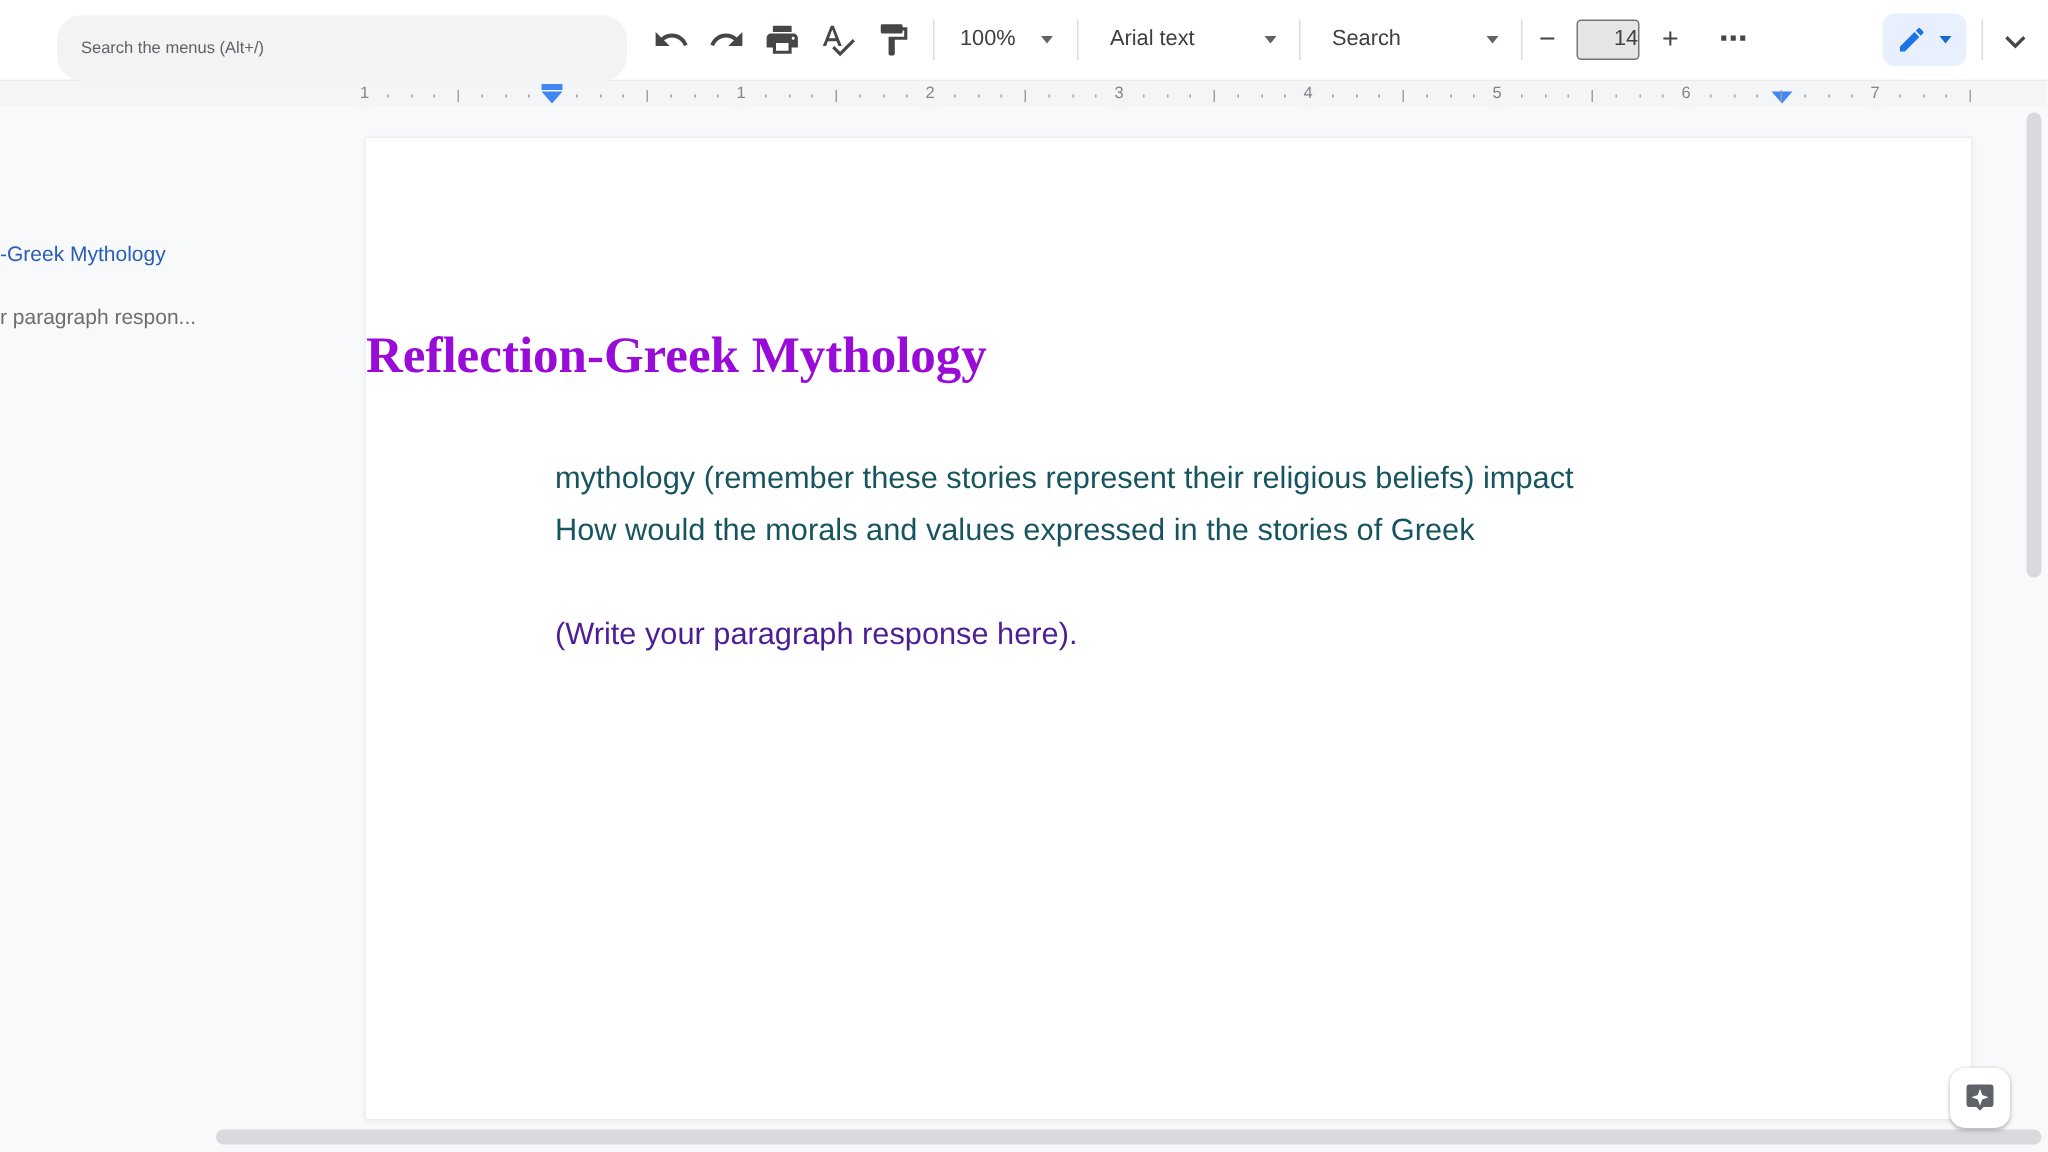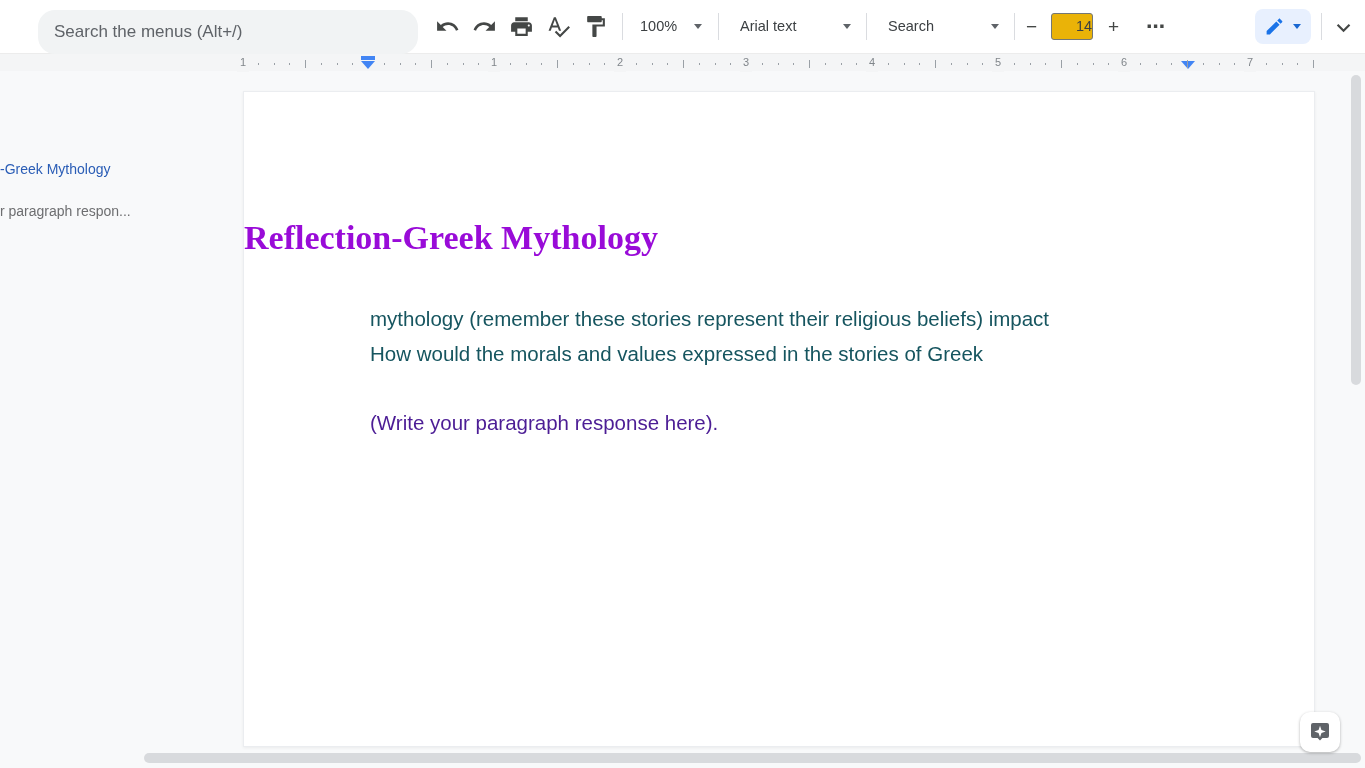--- a/index.html
+++ b/index.html
@@ -6,30 +6,30 @@
   html,body { margin:0; padding:0; }
   body {
     width:1365px; height:768px; overflow:hidden; position:relative;
     background:#f8f9fa; font-family:"Liberation Sans","DejaVu Sans",sans-serif;
   }
   
   .toolbar { position:absolute; left:0; top:0; width:1365px; height:53px; background:#ffffff; z-index:5; }
   .search-input {
     position:absolute; left:38px; top:10px; width:380px; height:44px;
     border:none; outline:none; border-radius:17px; background:#f1f3f4;
-    padding:4px 16px; font-size:17px; color:#5f6368;
+    padding:4px 16px; font-size:11px; color:#5f6368;
     font-family:"Liberation Sans","DejaVu Sans",sans-serif;
   }
   .search-input::placeholder { color:#5f6368; opacity:1; }
   .tb-icon { position:absolute; top:14px; width:25px; height:25px; cursor:pointer; }
   .tb-icon svg { width:25px; height:25px; fill:#444746; }
   .tb-divider { position:absolute; top:13px; width:1px; height:27px; background:#dadce0; }
   .tb-text { position:absolute; top:0; height:53px; line-height:53px; font-size:14.5px; color:#3c4043; white-space:nowrap; cursor:pointer;text-align:center; }
   .caret { position:absolute; top:24px; width:0; height:0; border-left:4.5px solid transparent; border-right:4.5px solid transparent; border-top:5px solid #5f6368; cursor:pointer; }
-  .size-box { position:absolute; left:1051px; top:13px; width:42px; height:27px; border:1px solid #747775; border-radius:3px; text-align:center; line-height:25px; font-size:14.5px; color:#3c4043; background:#eab308;padding-left:24px; }
+  .size-box { position:absolute; left:1051px; top:13px; width:42px; height:27px; border:1px solid #747775; border-radius:3px; text-align:center; line-height:25px; font-size:14.5px; color:#3c4043; background:#e5e5e5;padding-left:24px; }
   .glyph-btn { position:absolute; top:0; height:53px; line-height:53px; font-size:19px; color:#444746; cursor:pointer; }
   .edit-btn { position:absolute; left:1255px; top:9px; width:56px; height:35px; background:#e8f0fe; border-radius:8px; cursor:pointer; }
   .edit-btn svg { position:absolute; left:9px; top:7px; width:21px; height:21px; fill:#1a73e8; }
   .edit-caret { position:absolute; left:38px; top:15px; border-left:4.5px solid transparent; border-right:4.5px solid transparent; border-top:5px solid #1967d2; width:0; height:0; }
   .hide-menus { position:absolute; left:1330px; top:14px; width:26px; height:26px; cursor:pointer; }
   .hide-menus svg { width:26px; height:26px; stroke:#444746; fill:none; stroke-width:2; }
   
   .ruler { position:absolute; left:0; top:53px; width:1365px; height:18px; background:#f4f5f6; border-top:1px solid #ececec; z-index:4; }
   .tick { position:absolute; top:9px; width:1px; height:2px; background:#9aa0a6; }
   .tick.half { top:6px; height:8px; }

